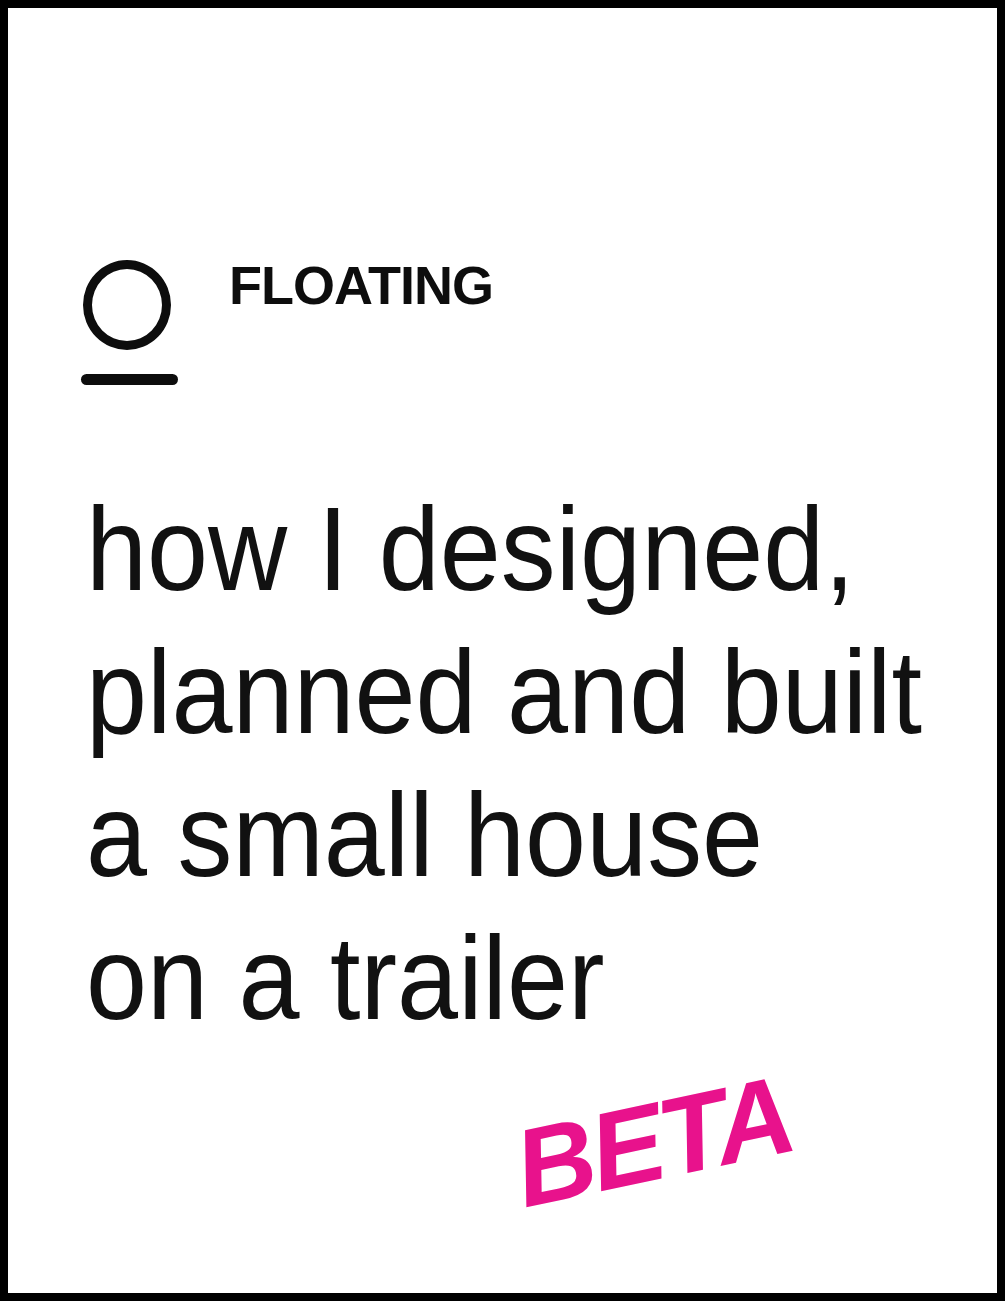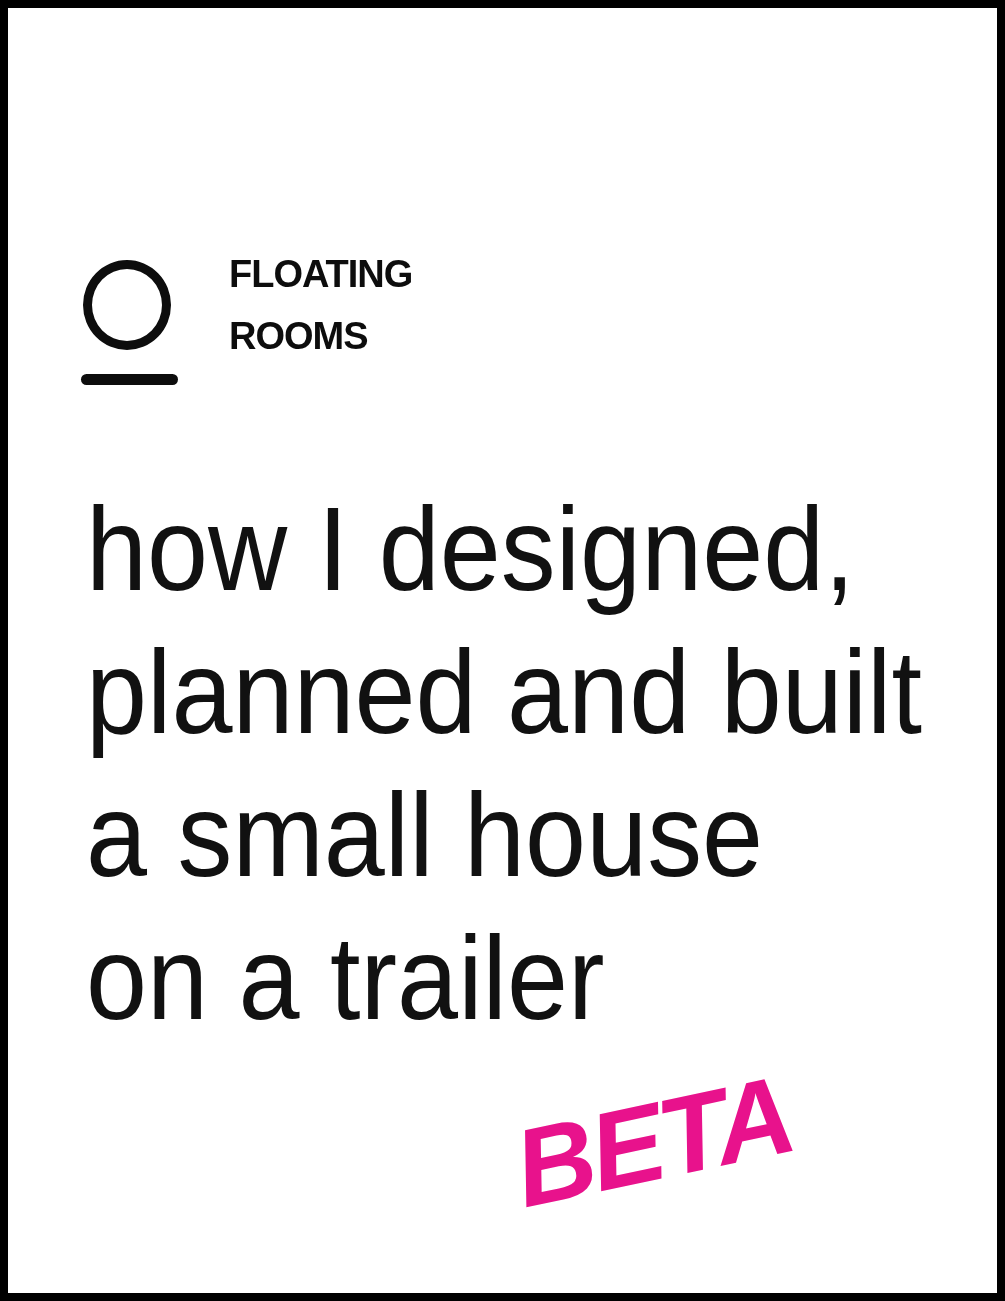--- a/index.html
+++ b/index.html
@@ -34,22 +34,22 @@
     left: 73px;
     top: 366px;
     width: 97px;
     height: 11px;
     border-radius: 6px;
     background: #0d0d0d;
   }
   .logo-wordmark {
     position: absolute;
     left: 221px;
-    top: 235px;
-    font-size: 38px;
+    top: 246px;
+    font-size: 54px;
     line-height: 62px;
     font-weight: bold;
     letter-spacing: -1px;
     color: #0d0d0d;
   }
 
   
   .headline {
     position: absolute;
     left: 78px;
@@ -79,21 +79,20 @@
 </style>
 </head>
 <body>
 
 <div class="page">
 
   <div class="logo-circle"></div>
   <div class="logo-underline"></div>
   <div class="logo-wordmark" style="color: rgb(13, 13, 13);">
     <div>FLOATING</div>
-    <div>ROOMS</div>
   </div>
 
   <div class="headline" style="color: rgb(17, 17, 17);">
     <div>how I designed,</div>
     <div>planned and built</div>
     <div>a small house</div>
     <div>on a trailer</div>
   </div>
 
   <div class="beta-badge" style="color: rgb(232, 18, 140);">BETA</div>

